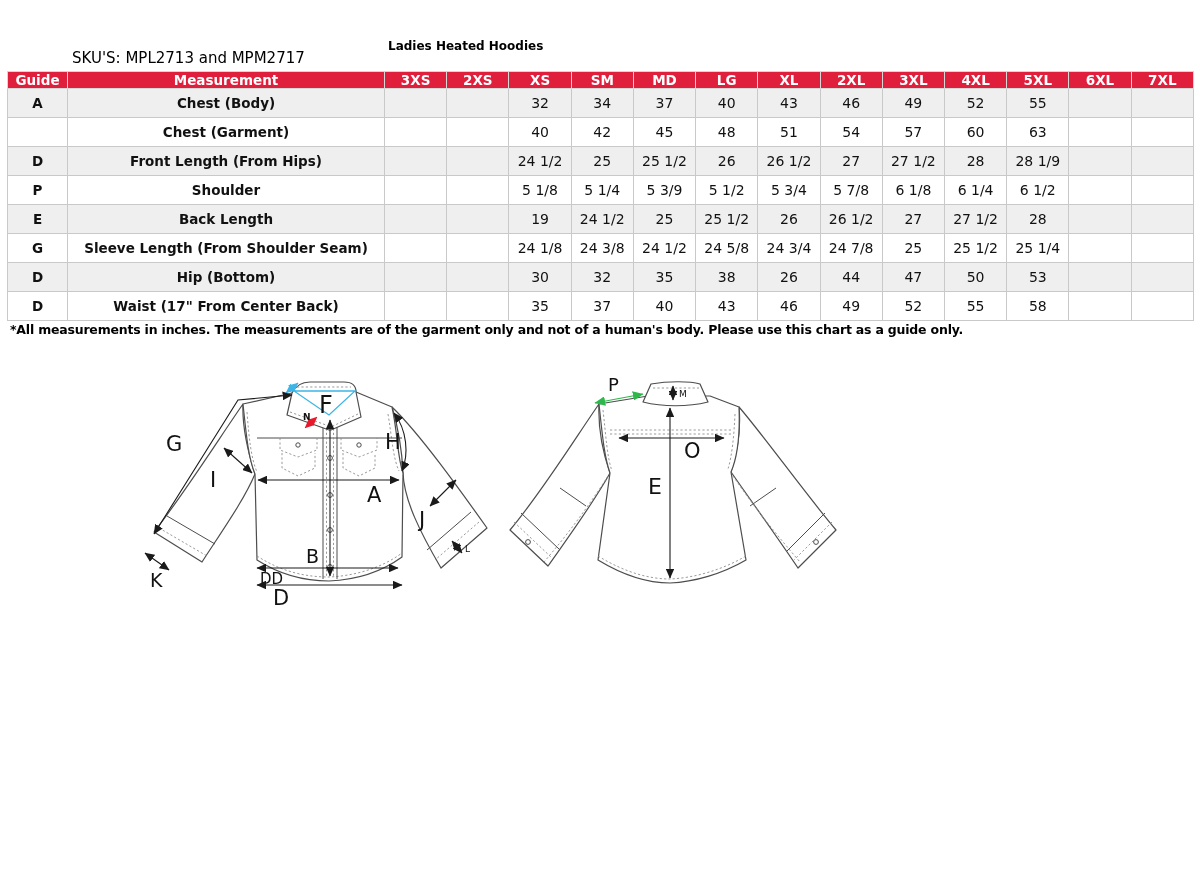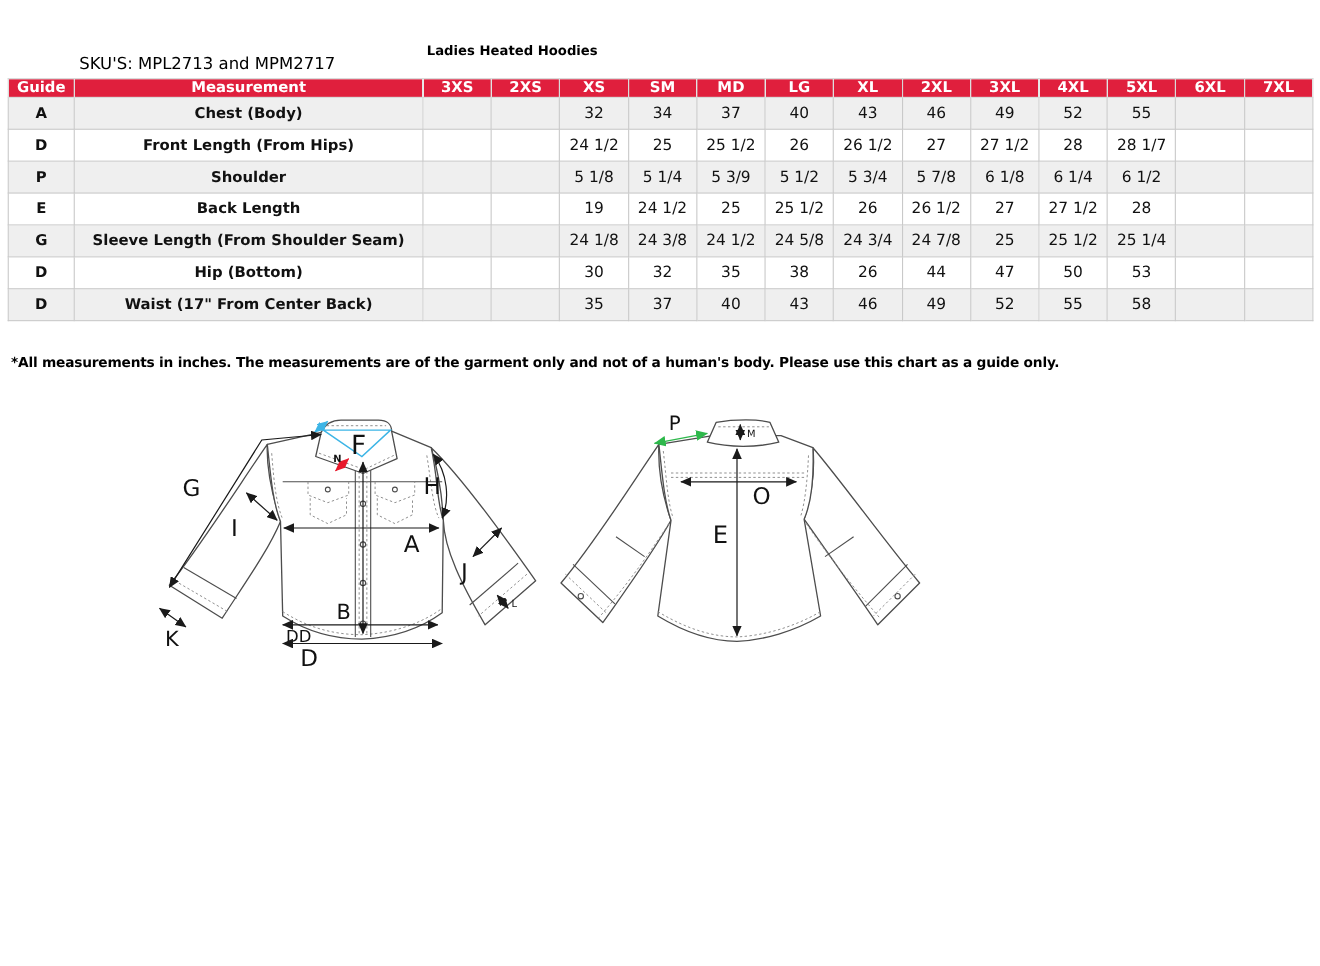--- a/index.html
+++ b/index.html
@@ -105,33 +105,50 @@
           <td>40</td>
           <td>43</td>
           <td>46</td>
           <td>49</td>
           <td>52</td>
           <td>55</td>
           <td></td>
           <td></td>
         </tr>
         <tr>
+          <td class="guide"></td>
+          <td class="meas">Chest (Garment)</td>
+          <td></td>
+          <td></td>
+          <td>40</td>
+          <td>42</td>
+          <td>45</td>
+          <td>48</td>
+          <td>51</td>
+          <td>54</td>
+          <td>57</td>
+          <td>60</td>
+          <td>63</td>
+          <td></td>
+          <td></td>
+        </tr>
+        <tr>
           <td class="guide">D</td>
           <td class="meas">Front Length (From Hips)</td>
           <td></td>
           <td></td>
           <td>24 1/2</td>
           <td>25</td>
           <td>25 1/2</td>
           <td>26</td>
           <td>26 1/2</td>
           <td>27</td>
           <td>27 1/2</td>
           <td>28</td>
-          <td>28 1/7</td>
+          <td>28 1/9</td>
           <td></td>
           <td></td>
         </tr>
         <tr>
           <td class="guide">P</td>
           <td class="meas">Shoulder</td>
           <td></td>
           <td></td>
           <td>5 1/8</td>
           <td>5 1/4</td>

